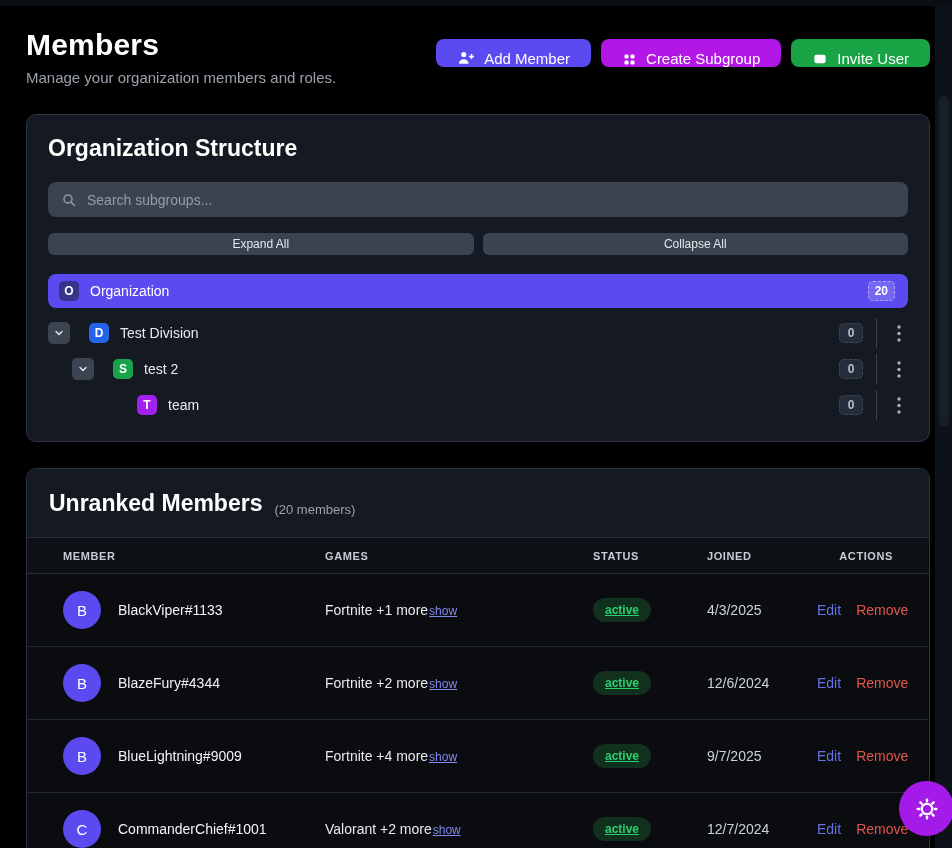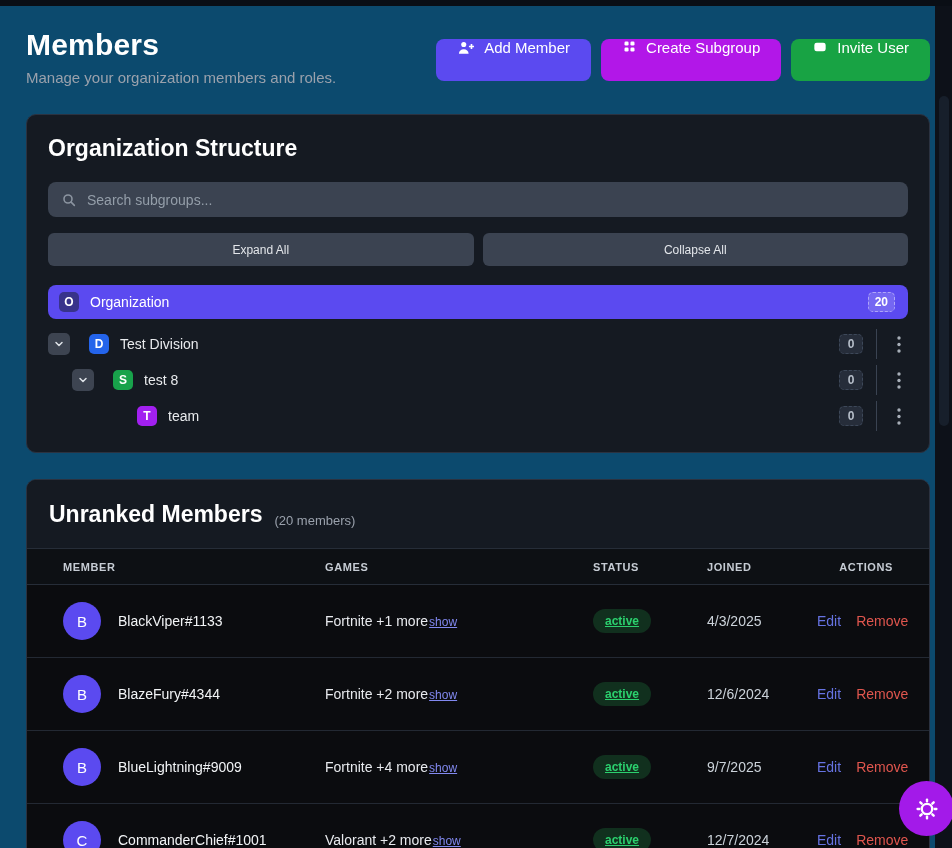--- a/index.html
+++ b/index.html
@@ -1,33 +1,33 @@
 <!DOCTYPE html>
 <html><head>
 <meta charset="utf-8">
 <style>
   * { margin:0; padding:0; box-sizing:border-box; }
   html,body { background:#0c1017; }
   .app {
     position:relative; width:952px; height:848px; overflow:hidden;
-    background:#0c4a6e; font-family:"Liberation Sans", sans-serif;
+    background:#000000; font-family:"Liberation Sans", sans-serif;
   }
   .topbar { position:absolute; top:0; left:0; width:100%; height:6px; background:#0a0e15; z-index:5; }
   .scroll-strip { position:absolute; top:0; right:0; width:17px; height:100%; background:#0d1119; z-index:4; }
   .scroll-thumb { position:absolute; top:96px; right:3px; width:10px; height:330px; border-radius:6px; background:#171f2b; }
 
   .content { position:absolute; top:6px; left:0; width:935px; padding:22px 5px 0 26px; }
 
   
   .page-head { display:flex; justify-content:space-between; align-items:flex-start; margin-bottom:28px; }
   .page-title { color:#ffffff; font-size:30px; font-weight:bold; letter-spacing:.2px; margin-bottom:7px; }
   .page-subtitle { color:#9aa1ac; font-size:15px; }
   .head-buttons { display:flex; gap:10px; margin-top:11px; }
   .btn {
-    display:flex; align-items:flex-start; gap:9px; height:42px; padding:0 21px;
+    display:flex; align-items:flex-end; gap:9px; height:28px; padding:0 21px;
     border:none; border-radius:8px; color:#ffffff; font-size:15px;
     font-family:"Liberation Sans", sans-serif; cursor:pointer; white-space:nowrap;
   }
   .btn svg { flex:0 0 auto; }
 
   
   .panel {
     background:#151a22; border:1px solid #2b3240; border-radius:10px;
     margin-bottom:26px; overflow:hidden;
   }
@@ -39,21 +39,21 @@
     background:#3b4351; border-radius:8px; padding:0 13px; margin-bottom:16px;
   }
   .search-box input {
     flex:1; background:transparent; border:none; outline:none;
     color:#e5e8ec; font-size:14px; font-family:"Liberation Sans", sans-serif;
   }
   .search-box input::placeholder { color:#949ea9; }
 
   .expand-row { display:flex; gap:9px; margin-bottom:19px; }
   .slate-btn {
-    flex:1; height:33px; background:#3b4351; border:none; border-radius:6px;
+    flex:1; height:22px; background:#3b4351; border:none; border-radius:6px;
     color:#e3e6ea; font-size:12px; font-family:"Liberation Sans", sans-serif; cursor:pointer;
   }
 
   
   .tree-row-selected {
     display:flex; align-items:center; height:34px; border-radius:8px;
     padding:0 13px 0 11px; margin-bottom:7px; cursor:pointer;
   }
   .tree-row { display:flex; align-items:center; height:36px; cursor:pointer; }
   .chev-slot { width:22px; height:22px; margin-right:19px; flex:0 0 auto; }
@@ -209,21 +209,21 @@
           </div>
           <div class="tree-row" style="margin-left: 24px;">
             <span class="chev-slot">
               <button class="chev-btn">
                 <svg width="12" height="12" viewBox="0 0 24 24" fill="none" stroke="#dfe3e8" stroke-width="3" stroke-linecap="round" stroke-linejoin="round">
                   <polyline points="6 9 12 15 18 9"></polyline>
                 </svg>
               </button>
             </span>
             <span class="node-badge" style="background:#18a24b">S</span>
-            <span class="node-label">test 8</span>
+            <span class="node-label">test 2</span>
             <span class="tree-spacer"></span>
             <span class="count-badge count-zero">0</span>
             <span class="v-divider"></span>
             <button class="kebab-btn">
               <svg width="4" height="17" viewBox="0 0 4 17" fill="#a7aeb8">
                 <circle cx="2" cy="2" r="1.7"></circle>
                 <circle cx="2" cy="8.5" r="1.7"></circle>
                 <circle cx="2" cy="15" r="1.7"></circle>
               </svg>
             </button>

